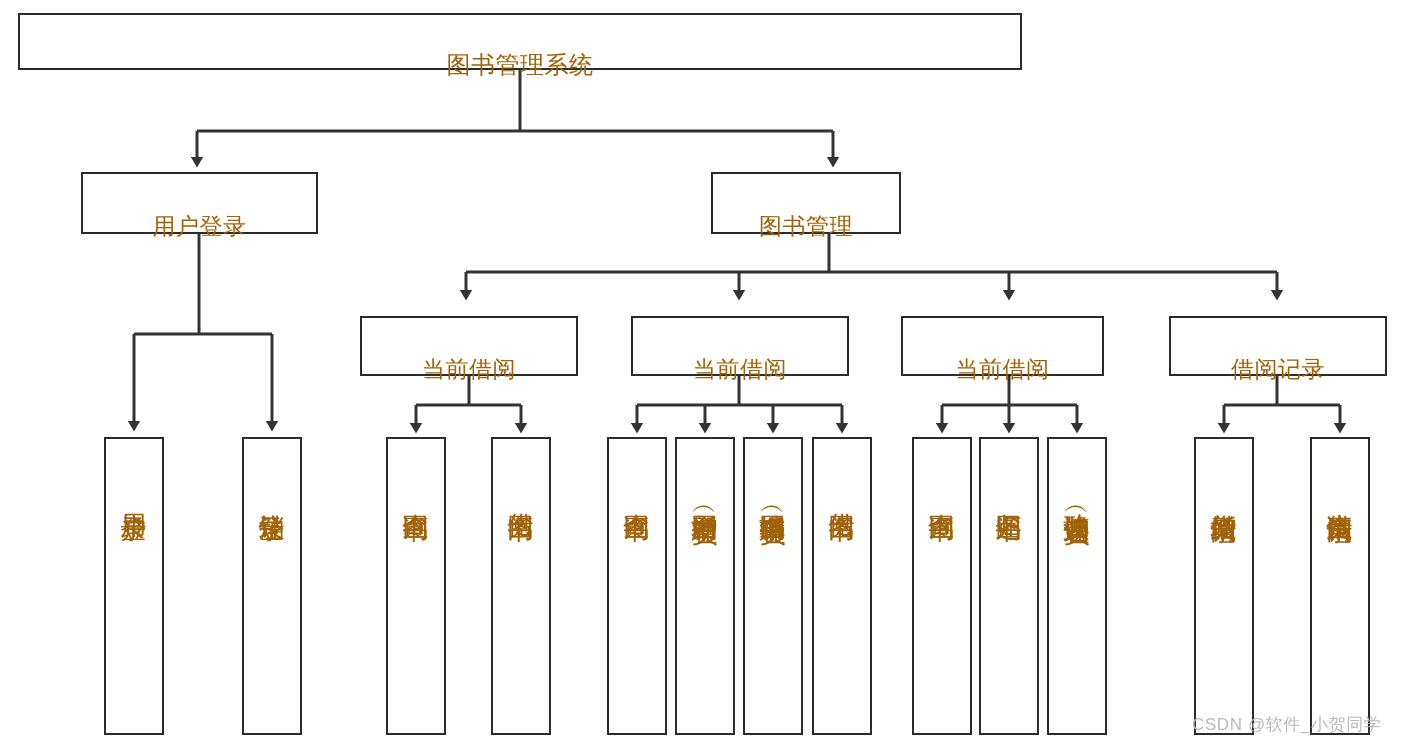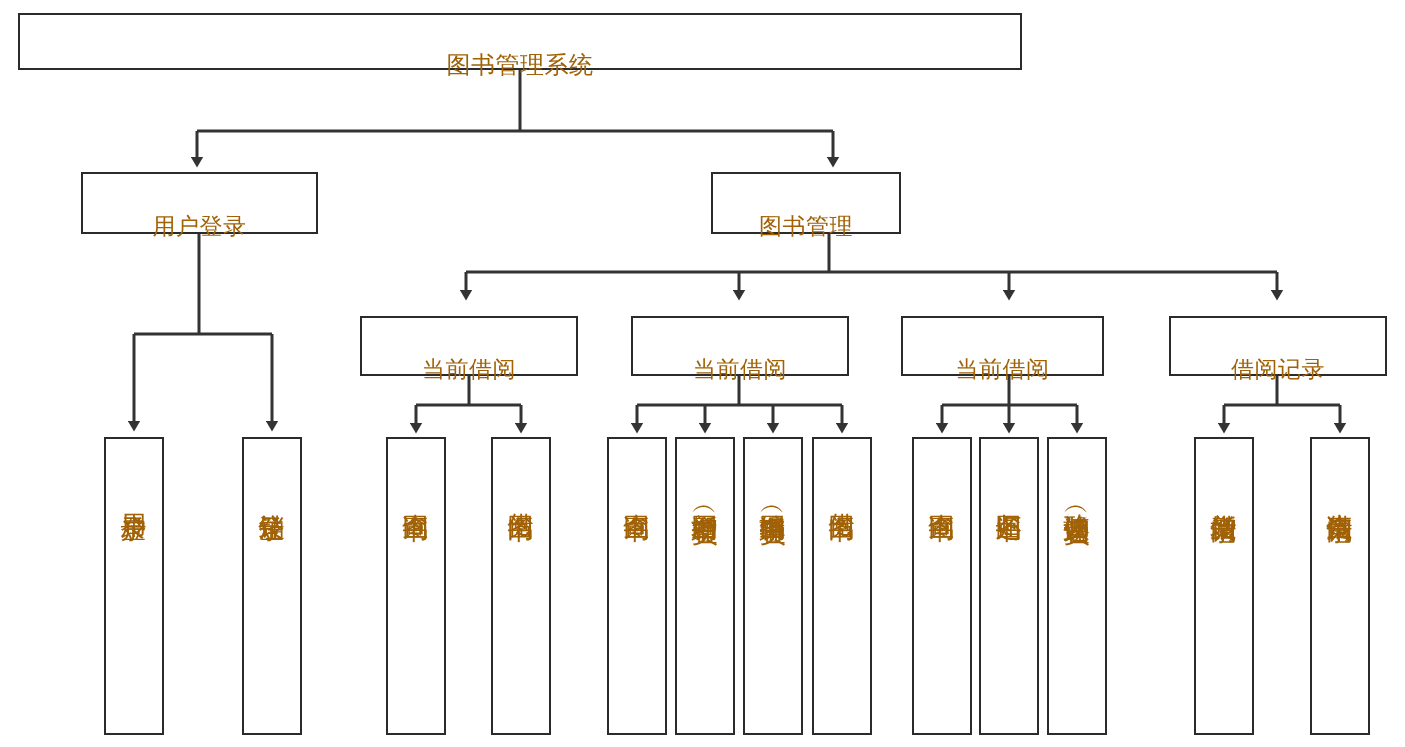--- a/index.html
+++ b/index.html
@@ -190,14 +190,15 @@
     <span class="lbl">确认归还（管理员）</span>
   </div>
 
   <div class="node v" style="left:1194px; top:437px; width:60px; height:298px;">
     <span class="lbl">新增借阅记录</span>
   </div>
   <div class="node v" style="left:1310px; top:437px; width:60px; height:298px;">
     <span class="lbl">查询借阅记录</span>
   </div>
 
+  <div class="watermark" style="left:1192px; top:713px;">CSDN @软件_小贺同学</div>
 
 </div>
 
 </body></html>

